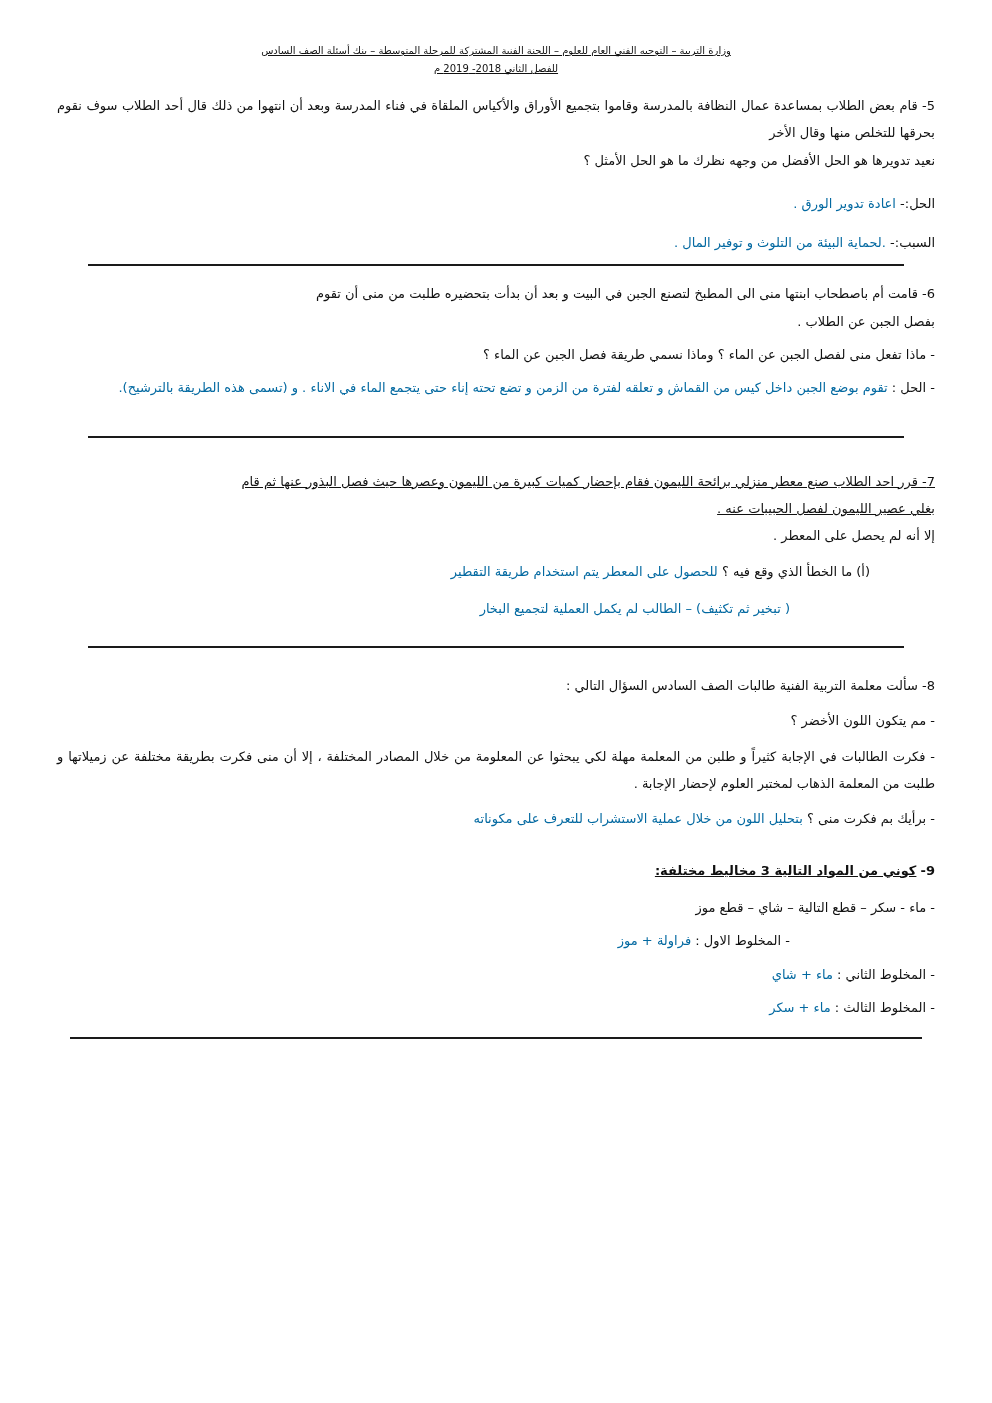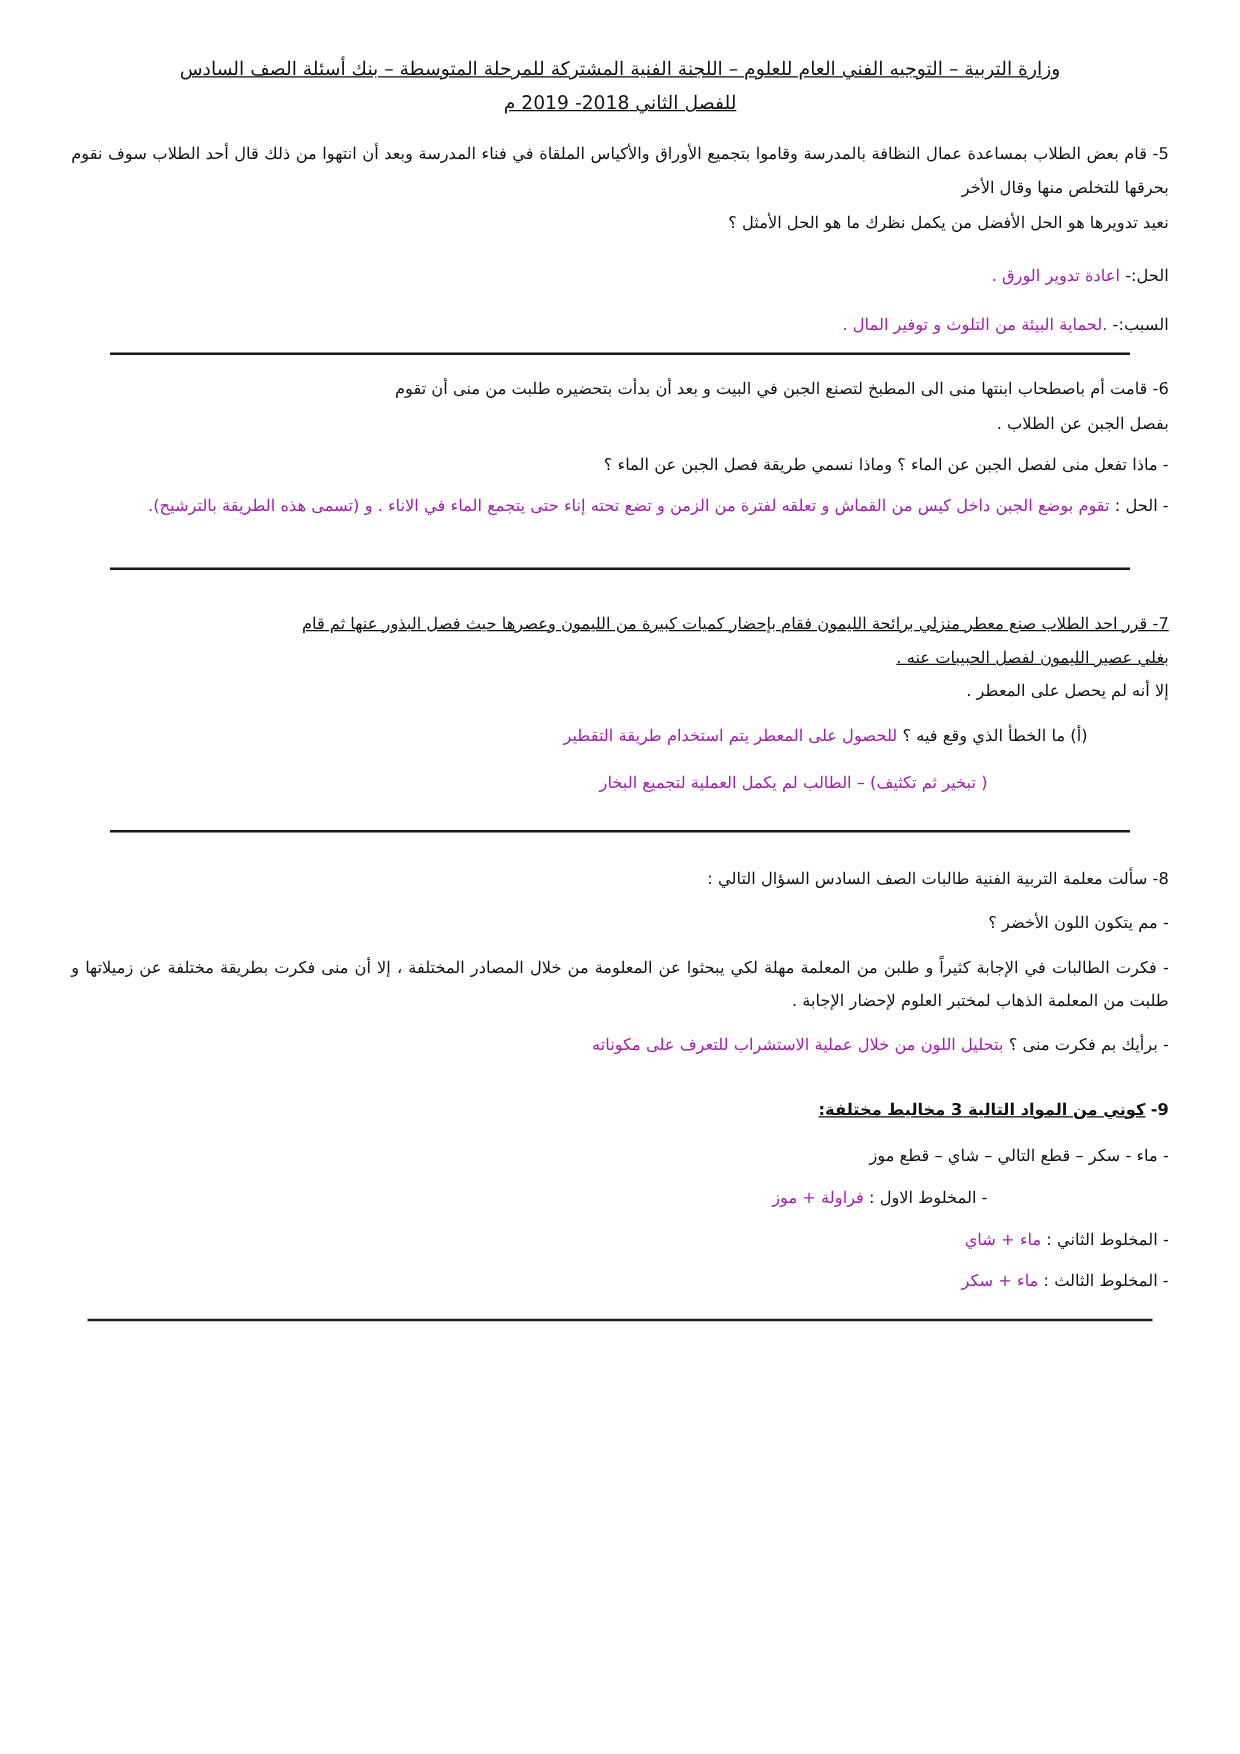--- a/index.html
+++ b/index.html
@@ -11,34 +11,34 @@
     background: #ffffff;
     direction: rtl;
     font-family: "DejaVu Sans", sans-serif;
     color: #111111;
     padding: 42px 57px 0 57px;
     overflow: hidden;
     position: relative;
   }
   .doc-header {
     text-align: center;
-    font-size: 15px;
+    font-size: 10px;
     line-height: 1.8;
     margin-bottom: 14px;
     color: #111111;
   }
   .doc-header .hl { text-decoration: underline; }
   p { margin: 0; }
   .para {
     font-size: 13px;
     line-height: 2.1;
     text-align: right;
   }
   .justify { text-align: justify; }
-  .red { color: #a21caf; }
+  .red { color: #0369a1; }
   .bold { font-weight: bold; }
   .title-underline { font-weight: bold; text-decoration: underline; }
   .rule {
     border-top: 2px solid #1a1a1a;
     height: 0;
     width: 93%;
     margin-left: auto;
     margin-right: auto;
   }
   .rule-wide { width: 97%; }
@@ -66,21 +66,21 @@
 
 <div class="page">
 
   <header class="doc-header">
     <div class="hl">وزارة التربية – التوجيه الفني العام للعلوم – اللجنة الفنية المشتركة للمرحلة المتوسطة – بنك أسئلة الصف السادس</div>
     <div class="hl">للفصل الثاني 2018- 2019 م</div>
   </header>
 
   <section>
     <p class="para justify mt14">5- قام بعض الطلاب بمساعدة عمال النظافة بالمدرسة وقاموا بتجميع الأوراق والأكياس الملقاة في فناء المدرسة وبعد أن انتهوا من ذلك قال أحد الطلاب سوف نقوم بحرقها للتخلص منها وقال الأخر</p>
-    <p class="para">نعيد تدويرها هو الحل الأفضل من يكمل نظرك ما هو الحل الأمثل ؟</p>
+    <p class="para">نعيد تدويرها هو الحل الأفضل من وجهه نظرك ما هو الحل الأمثل ؟</p>
     <p class="para mt16">
       <span>الحل:-</span>
       <span class="red">اعادة تدوير الورق .</span>
     </p>
     <p class="para mt12">
       <span>السبب:-</span>
       <span class="red">.لحماية البيئة من التلوث و توفير المال .</span>
     </p>
   </section>
 
@@ -118,21 +118,21 @@
       <span>- برأيك بم فكرت منى ؟</span>
       <span class="red">بتحليل اللون من خلال عملية الاستشراب للتعرف على مكوناته</span>
     </p>
   </section>
 
   <section>
     <p class="para mt20">
       <span class="bold">9-</span>
       <span class="title-underline">كوني من المواد التالية 3 مخاليط مختلفة:</span>
     </p>
-    <p class="para mt10">- ماء - سكر – قطع التالي – شاي – قطع موز</p>
+    <p class="para mt10">- ماء - سكر – قطع التالية – شاي – قطع موز</p>
     <p class="para indent-r-145 mt6">
       <span>- المخلوط الاول :</span>
       <span class="red">فراولة + موز</span>
     </p>
     <p class="para mt6">
       <span>- المخلوط الثاني :</span>
       <span class="red">ماء + شاي</span>
     </p>
     <p class="para mt6">
       <span>- المخلوط الثالث :</span>

